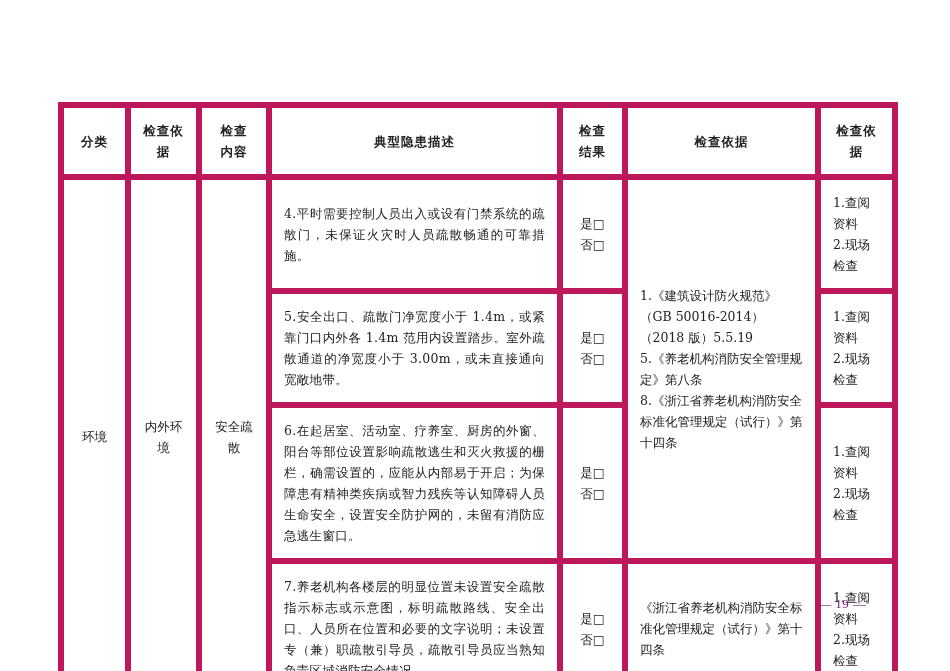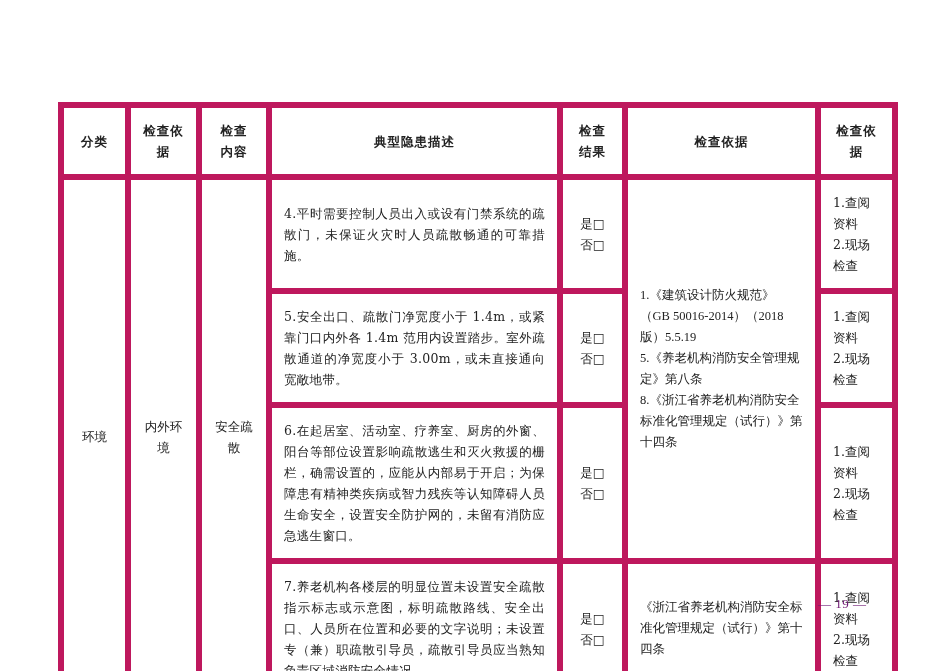--- a/index.html
+++ b/index.html
@@ -17,21 +17,21 @@
   table.inspect th, table.inspect td {
     border: 6px solid #be185d; padding: 12px; font-size: 12.5px; line-height: 21px;
     vertical-align: middle;
   }
   table.inspect th {
     height: 31px; font-weight: bold; font-size: 12.5px; letter-spacing: 1px;
     text-align: center; border-bottom: 1px solid #444;
   }
   td.center { text-align: center; margin-left: 20px; }
   td.desc { padding: 4px 7px 4px 8px; text-align: justify; letter-spacing: 0.3px; }
-  td.basis { padding: 4px 7px 4px 8px; text-align: left; font-family: Liberation Serif, serif; }
+  td.basis { padding: 4px 7px 4px 8px; text-align: left; }
   td.result { text-align: center; }
   td.method { }
   .line { display: block; }
   .footer {
     position: absolute; left: 818px; top: 596px; font-size: 13px; color: #701a75;
     font-family: "Liberation Serif", serif; letter-spacing: 0.5px;
   }
 </style>
 </head>
 <body>

